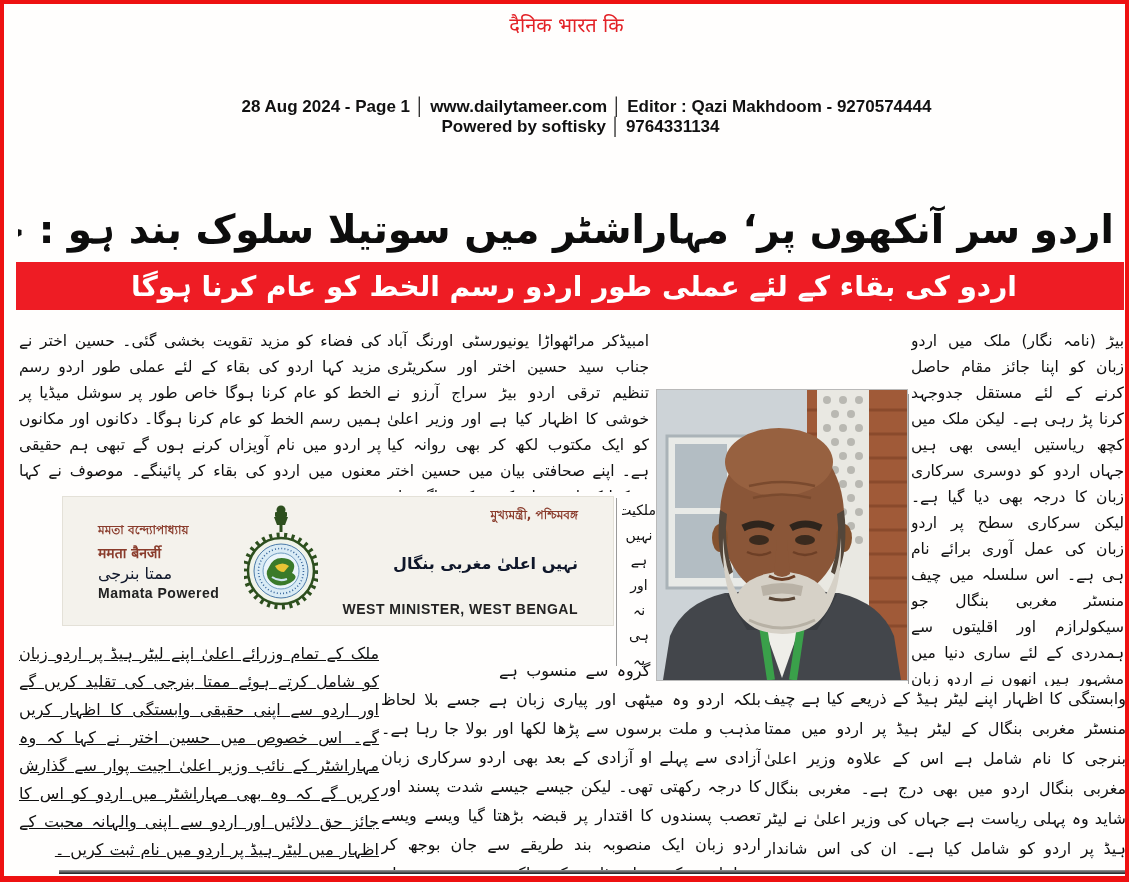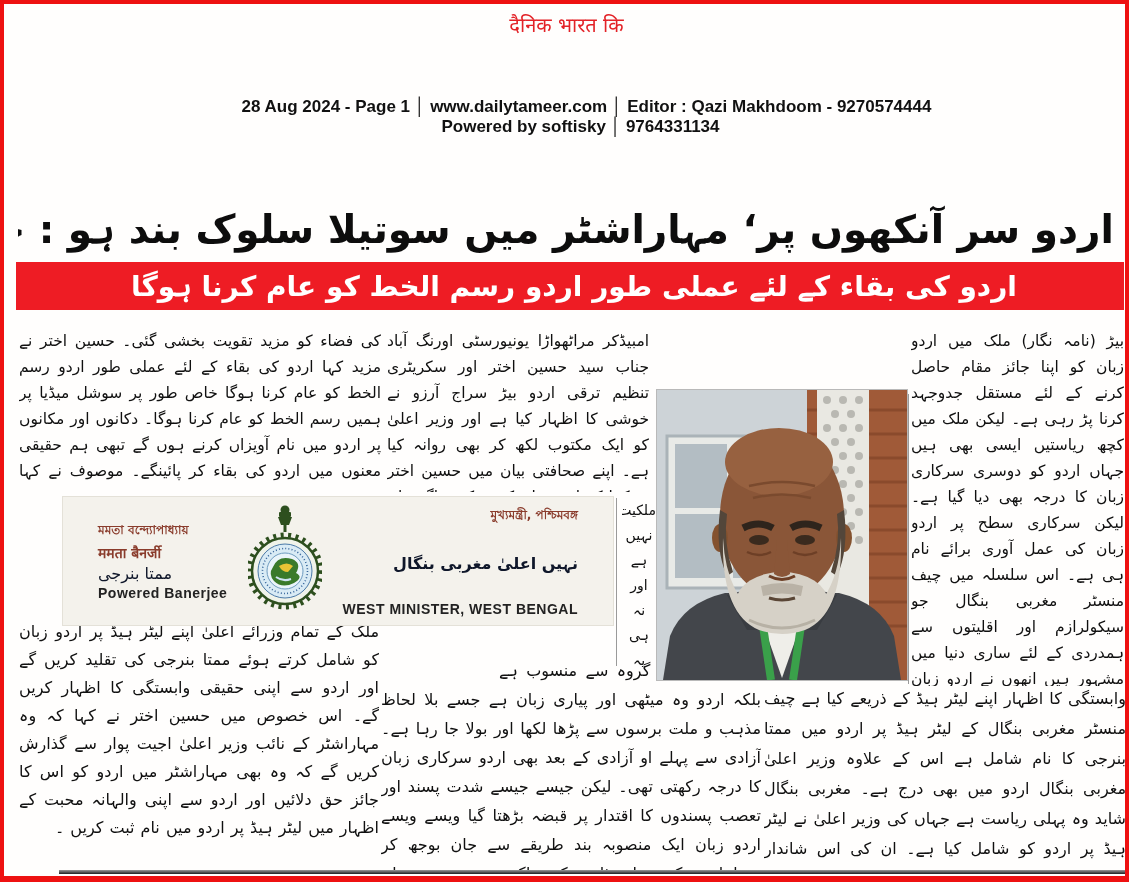--- a/index.html
+++ b/index.html
@@ -47,21 +47,21 @@
   
   .tx{
     position:absolute;direction:rtl;text-align:justify;
     font-size:15.5px;line-height:26px;color:#101010;overflow:hidden;
     word-spacing:1px;
   }
   .tx-top-left  {left:15px; top:324px;width:362px;height:158px;}
   .tx-top-mid   {left:383px;top:324px;width:262px;height:164px;}
   .tx-top-right {left:907px;top:324px;width:213px;height:358px;}
   .tx-strip     {left:618px;top:494px;width:34px;height:170px;text-align:center;font-size:14px;line-height:25px;}
-  .tx-bottom-left {left:15px; top:614px;width:360px;height:232px;line-height:28px;font-size:16px;}
+  .tx-bottom-left {left:15px; top:636px;width:360px;height:232px;line-height:28px;font-size:16px;text-decoration:underline;}
   .tx-bottom-mid  {left:377px;top:652px;width:380px;height:216px;line-height:29px;font-size:16px;}
   .tx-bottom-right{left:760px;top:680px;width:362px;height:188px;line-height:30px;font-size:16px;}
   .photo-notch{float:left;width:118px;height:28px;} 
   
   .vrule{position:absolute;width:1px;background:#9a9a9a;}
   .vrule.r1{left:612px;top:494px;height:168px;}
   .vrule.r2{left:904px;top:390px;height:290px;}
   .bottom-bar{position:absolute;left:55px;top:866px;width:1066px;height:4px;
     background:linear-gradient(#9a9a9a,#1f1f1f);}
   
@@ -110,21 +110,21 @@
   <div class="tx tx-bottom-right" dir="rtl">وابستگی کا اظہار اپنے لیٹر ہیڈ کے ذریعے کیا ہے چیف منسٹر مغربی بنگال کے لیٹر ہیڈ پر اردو میں ممتا بنرجی کا نام شامل ہے اس کے علاوہ وزیر اعلیٰ مغربی بنگال اردو میں بھی درج ہے۔ مغربی بنگال شاید وہ پہلی ریاست ہے جہاں کی وزیر اعلیٰ نے لیٹر ہیڈ پر اردو کو شامل کیا ہے۔ ان کی اس شاندار عملی پہل پر تنظیم ترقی اردو بیڑ اور رکن بورڈ اف سٹڈیز شعبہ اردو فارسی بابا صاحب</div>
 
   <div class="vrule r1"></div>
   <div class="vrule r2"></div>
 
   <div class="letterhead">
     <div class="lh-block lh-left">
       <span class="lh-bn">মমতা বন্দ্যোপাধ্যায়</span>
       <span class="lh-hi">ममता बैनर्जी</span>
       <span class="lh-ur">ممتا بنرجی</span>
-      <span class="lh-en">Powered Banerjee</span>
+      <span class="lh-en">Mamata Powered</span>
     </div>
     <div class="lh-emblem">
       <svg width="74" height="112" viewBox="0 0 74 112" aria-hidden="true">
 
         <g fill="#2d4f1e">
           <circle cx="37" cy="7" r="4.5"></circle>
           <rect x="31" y="9" width="12" height="5" rx="1"></rect>
           <path d="M30 14 L44 14 L41 22 L33 22 Z"></path>
           <rect x="35.5" y="21" width="3" height="8"></rect>
         </g>

